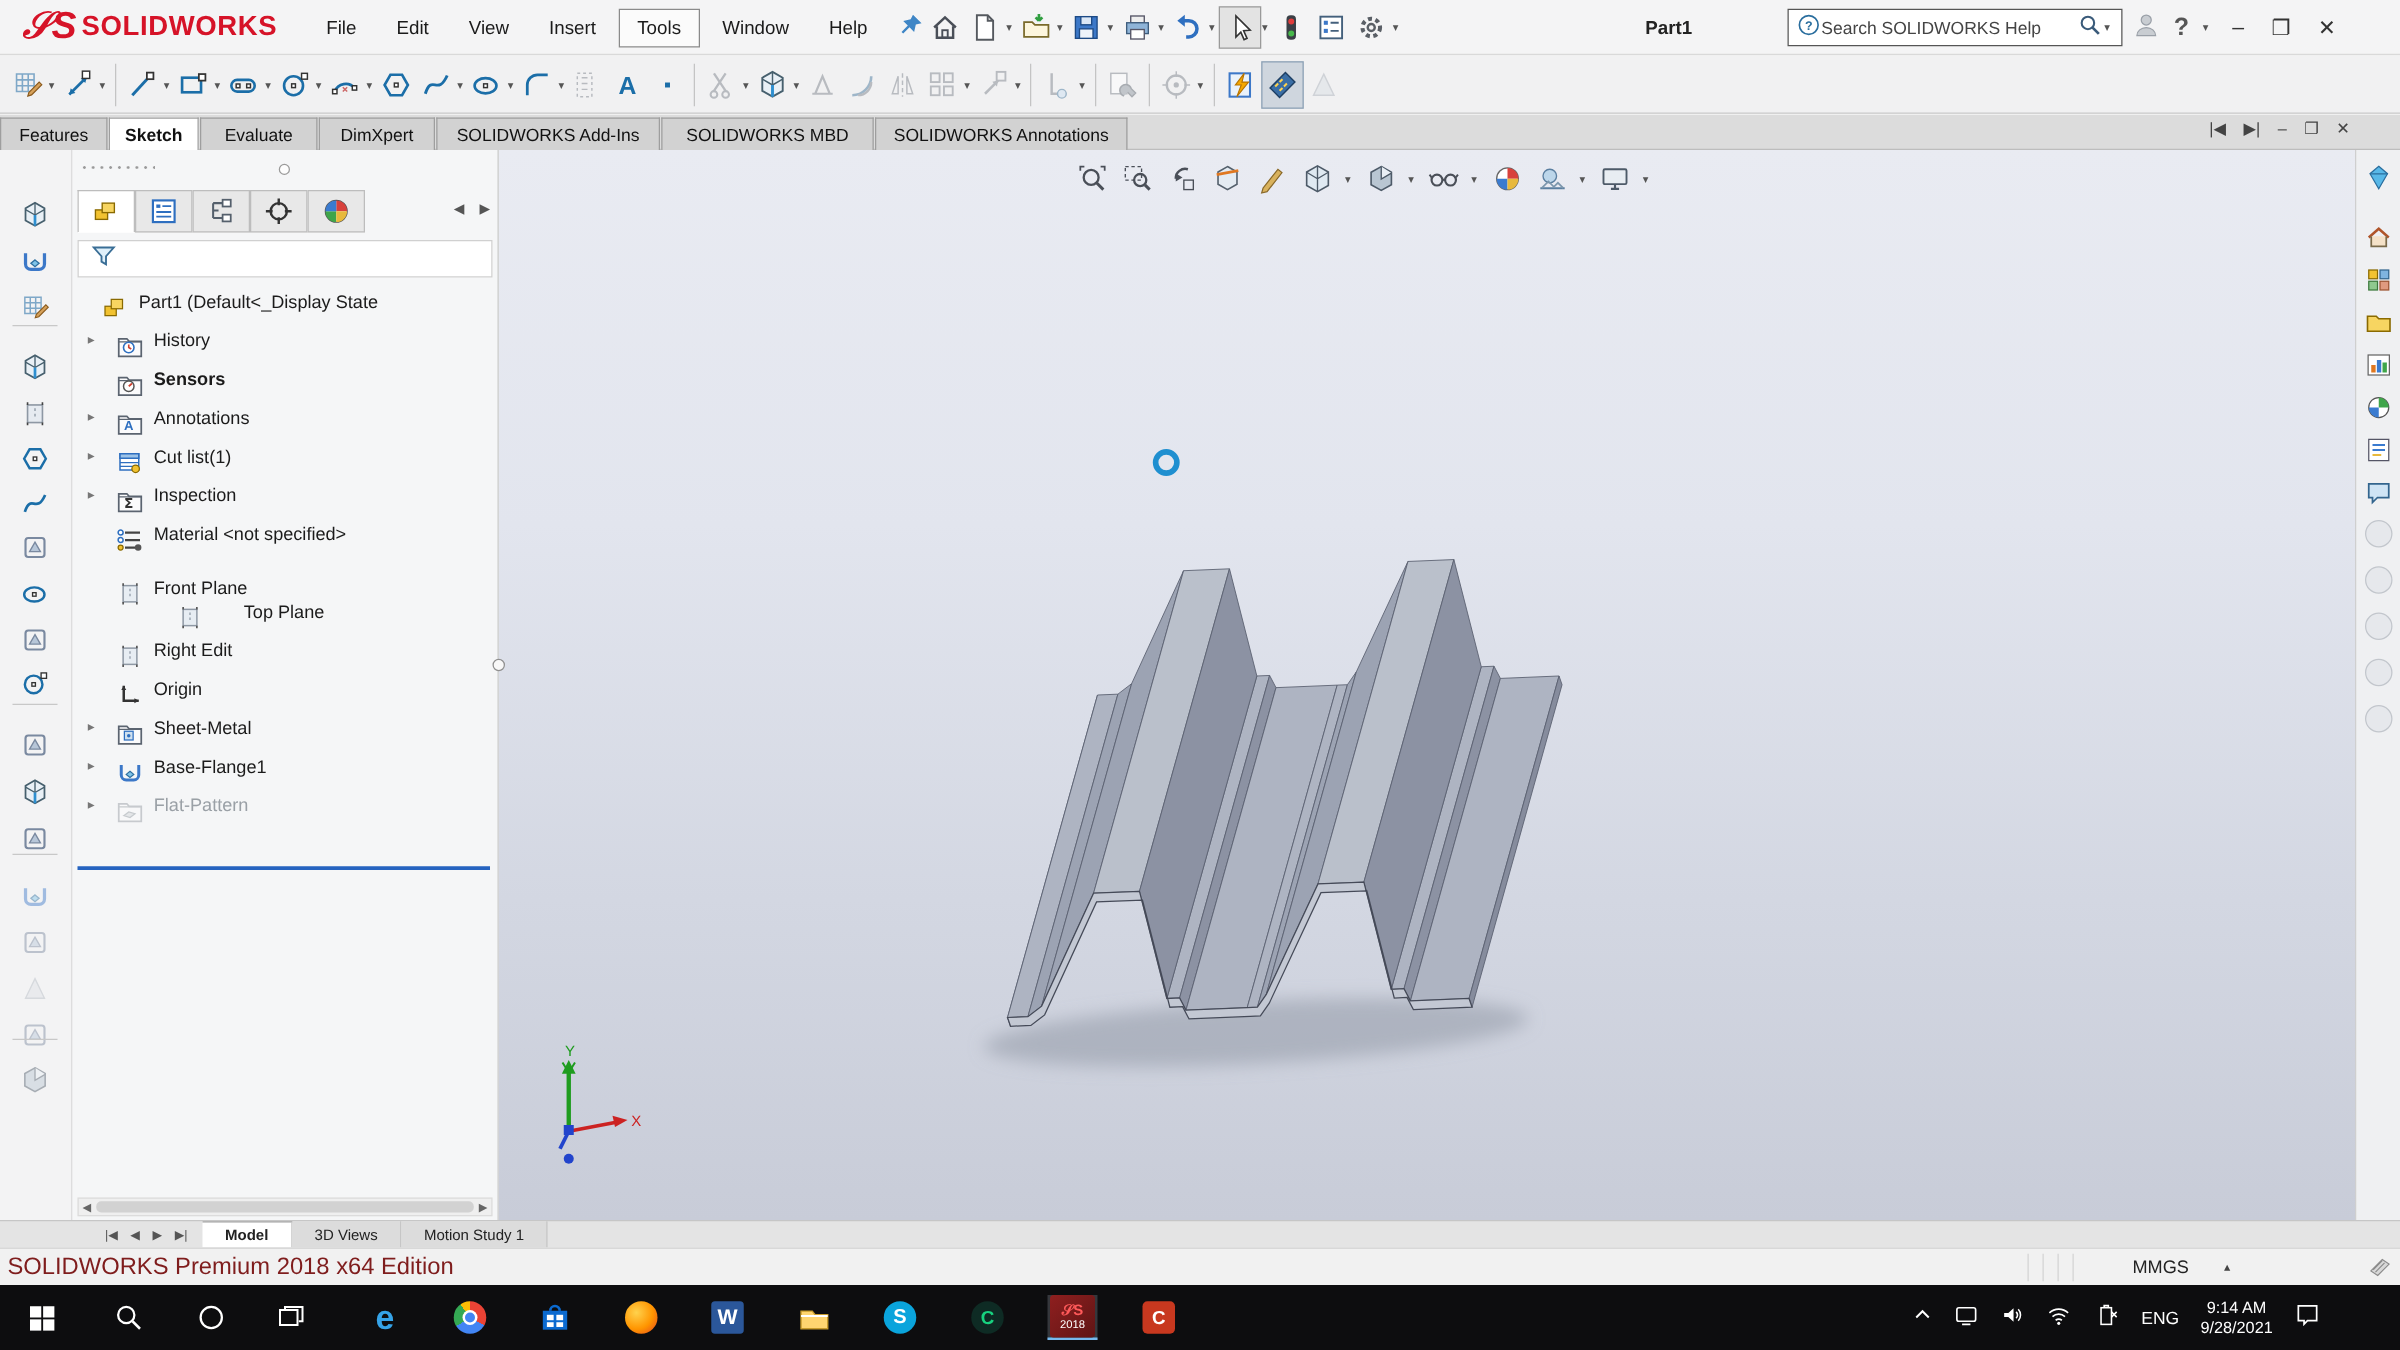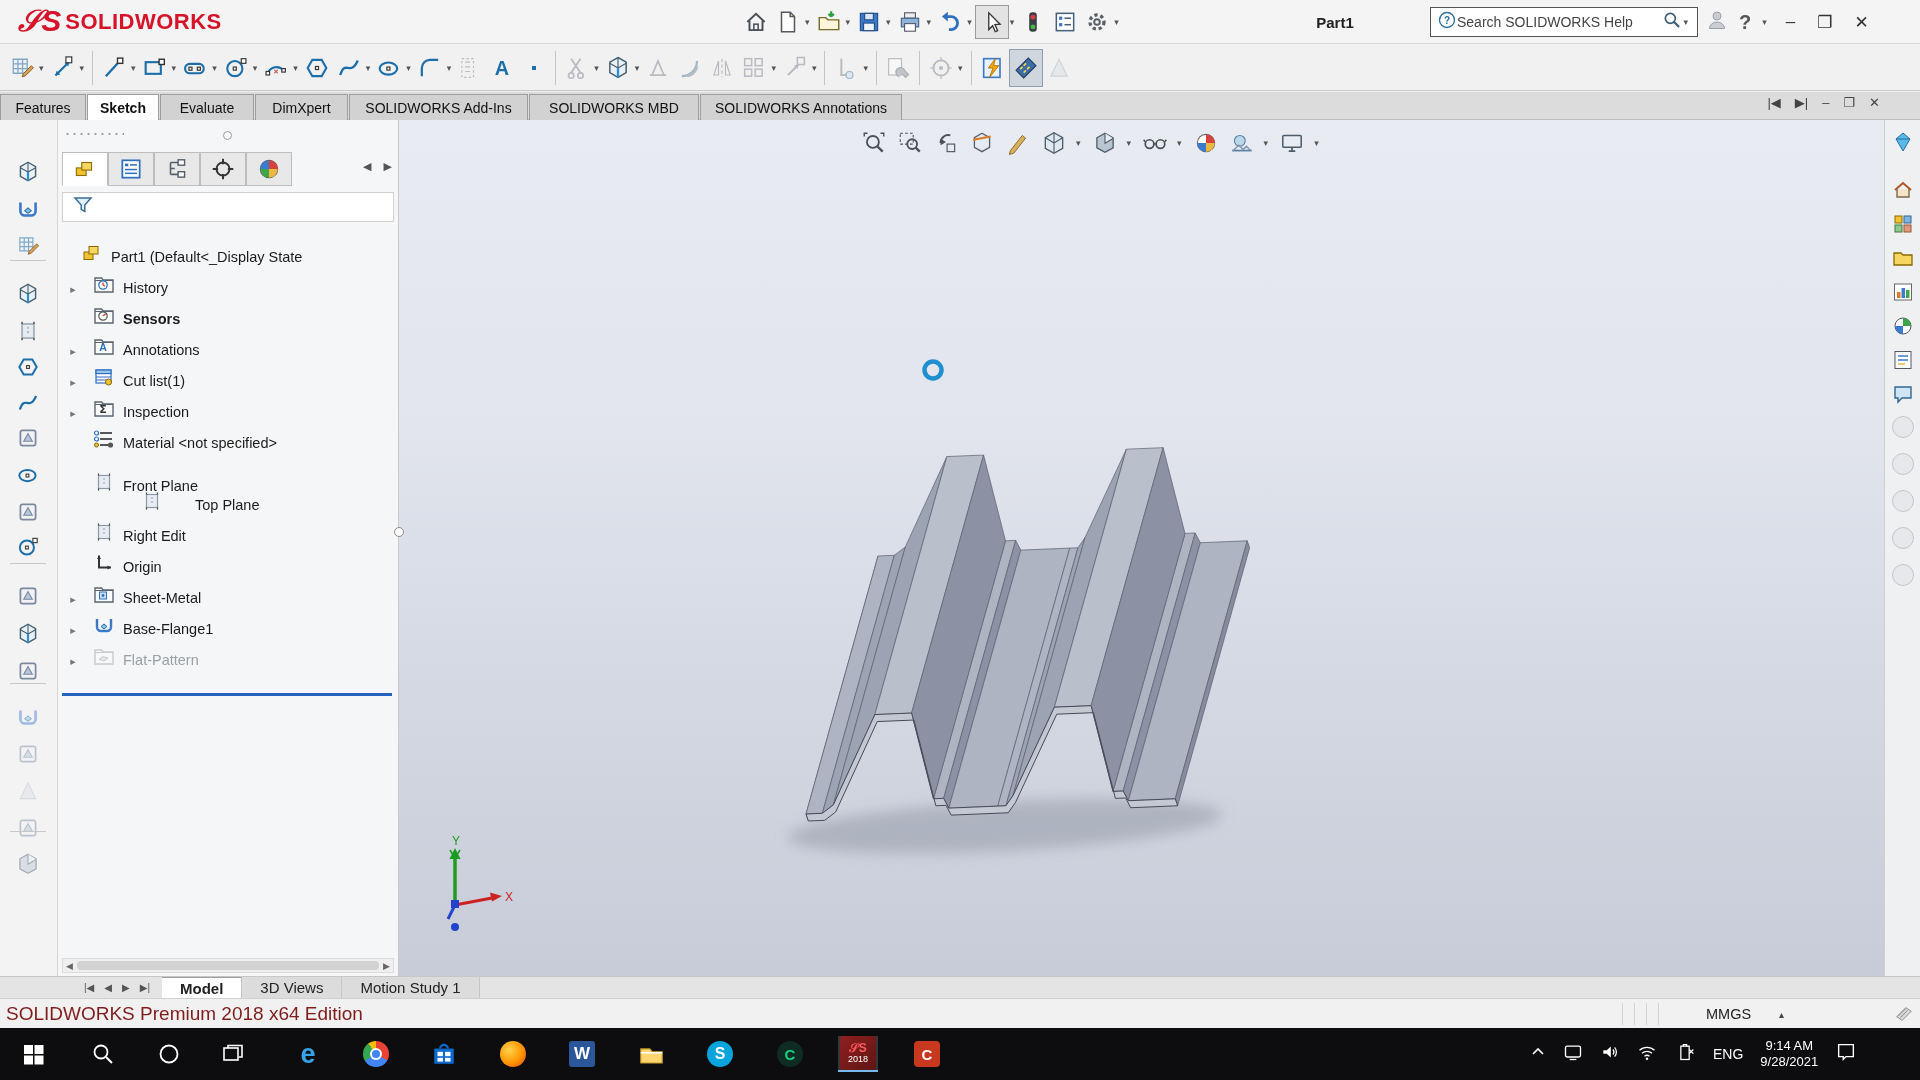--- a/index.html
+++ b/index.html
@@ -48,21 +48,21 @@
   
   #fpanel { position:absolute; left:58px; top:120px; width:341px; height:856px; background:#f5f6f7; border-right:1px solid #c9c9c9; }
   #fpanel-grip { position:absolute; left:6px; top:12px; width:60px; height:4px; background-image:radial-gradient(circle,#9a9a9a 1px,transparent 1.2px); background-size:7px 4px; }
   #fpanel-knob { position:absolute; left:165px; top:11px; width:9px; height:9px; border:1px solid #9a9a9a; border-radius:50%; background:#fdfdfd; }
   #ptabs { position:absolute; left:4px; top:32px; width:300px; height:34px; display:flex; }
   .ptab { width:46px; height:34px; display:flex; align-items:center; justify-content:center; border:1px solid #bdbdbd; background:#e8e8e8; }
   .ptab.active { background:#ffffff; border-bottom-color:#fff; }
   #ptab-arrows { position:absolute; right:6px; top:40px; display:flex; gap:12px; font-size:11px; color:#555; }
   #filter-row { position:absolute; left:4px; top:72px; width:332px; height:30px; background:#ffffff; border:1px solid #d0d0d0; display:flex; align-items:center; padding-left:8px; }
   #tree { position:absolute; left:0; top:108px; width:341px; }
-  .trow { position:absolute; left:0; width:341px; height:31px; display:flex; align-items:flex-end; white-space:nowrap; overflow:hidden; }
+  .trow { position:absolute; left:0; width:341px; height:31px; display:flex; align-items:flex-start; white-space:nowrap; overflow:hidden; }
   .trow .arr { width:14px; margin-left:8px; font-size:11px; color:#777; text-align:center; flex:0 0 14px; }
   .trow .ticon { width:24px; height:24px; flex:0 0 24px; margin-right:7px; display:flex; align-items:center; justify-content:center; }
   .trow .tlabel { font-size:14.5px; color:#1b1b1b; }
   .trow.suppressed .tlabel { color:#9aa0a6; }
   .trow.suppressed .ticon { opacity:.5; }
   #rollback { position:absolute; left:4px; top:573px; width:330px; height:3px; background:#2563c0; }
   #fpanel-hscroll { position:absolute; left:4px; top:838px; width:332px; height:15px; background:#efefef; border:1px solid #dcdcdc; display:flex; align-items:center; justify-content:space-between; padding:0 3px; font-size:9px; color:#666; }
   #fpanel-hscroll .thumb { flex:1; height:9px; margin:0 4px; background:#d2d2d2; border-radius:4px; }
   #splitter-knob { position:absolute; left:394px; top:527px; width:10px; height:10px; border:1px solid #8f8f8f; border-radius:50%; background:#f8f8f8; z-index:5; }
 
@@ -74,21 +74,21 @@
 
   
   #rightrail { position:absolute; left:1884px; top:120px; width:36px; height:856px; background:#eff0f2; border-left:1px solid #cfcfcf; }
   .rr-icon { position:absolute; left:4px; width:28px; height:28px; display:flex; align-items:center; justify-content:center; }
   .rr-circle { position:absolute; left:7px; width:22px; height:22px; border-radius:50%; border:1.5px solid #c2c6cc; background:#e6e8ec; }
 
   
   #bottombar { position:absolute; left:0; top:976px; width:1920px; height:22px; background:#e4e4e4; border-top:1px solid #c6c6c6; display:flex; align-items:stretch; }
   #bt-nav { display:flex; align-items:center; gap:2px; padding:0 8px 0 80px; color:#555; font-size:10px; }
   #bt-nav span { padding:0 4px; }
-  .btab { display:flex; align-items:center; padding:0 18px; font-size:15px; color:#222; border-right:1px solid #c6c6c6; background:#dcdcdc; }
+  .btab { display:flex; align-items:center; padding:0 18px; font-size:12px; color:#222; border-right:1px solid #c6c6c6; background:#dcdcdc; }
   .btab.active { background:#ffffff; font-weight:bold; border-top:1px solid #9e9e9e; }
 
   
   #statusbar { position:absolute; left:0; top:998px; width:1920px; height:30px; background:#f1f1f1; border-top:1px solid #d0d0d0; }
   #status-left { position:absolute; left:6px; top:0; height:30px; display:flex; align-items:center; font-size:19px; color:#7f1d1d; }
   #status-ticks { position:absolute; left:1622px; top:4px; height:22px; display:flex; gap:11px; }
   #status-ticks i { width:1px; height:22px; background:#d4d4d4; }
   #status-units { position:absolute; left:1706px; top:0; height:30px; display:flex; align-items:center; gap:28px; font-size:14.5px; color:#222; }
   #status-units .up { font-size:10px; color:#444; }
   #status-grip { position:absolute; left:1893px; top:5px; }
@@ -108,20 +108,32 @@
 </head>
 <body>
 
 <div id="app">
 
   <div id="titlebar">
     <div id="logo">
       <span class="lmark">𝒮S</span>
       <span class="lname"><b>SOLIDWORKS</b></span>
     </div>
+    <div id="menubar">
+        <span class="menu-item">File</span>
+        <span class="menu-item">Edit</span>
+        <span class="menu-item">View</span>
+        <span class="menu-item">Insert</span>
+        <span class="menu-item active">Tools</span>
+        <span class="menu-item">Window</span>
+        <span class="menu-item">Help</span>
+        <span id="pin-btn"><svg width="22" height="22" viewBox="0 0 24 24">
+            <path d="M13.5 3 l7.5 7.5 -5 1 -1.5 6.5 -4 -4 -5.5 5.5 -1.5 -1.5 5.5 -5.5 -4 -4 6.5 -1.5 z" fill="#3f86c6"></path>
+          </svg></span>
+      </div>
     <div id="quickbar">
         <span class="tool-btn">
           <svg width="26" height="26" viewBox="0 0 24 24">
             <path d="M4 12 L12 4.5 L20 12" fill="none" stroke="#4a4f58" stroke-width="1.8"></path>
             <path d="M6 11 V19.5 H18 V11" fill="none" stroke="#4a4f58" stroke-width="1.8"></path>
             <rect x="10" y="14" width="4" height="5.5" fill="none" stroke="#4a4f58" stroke-width="1.4"></rect>
           </svg>
         </span>
         <span class="tool-btn">
           <svg width="26" height="26" viewBox="0 0 24 24">

